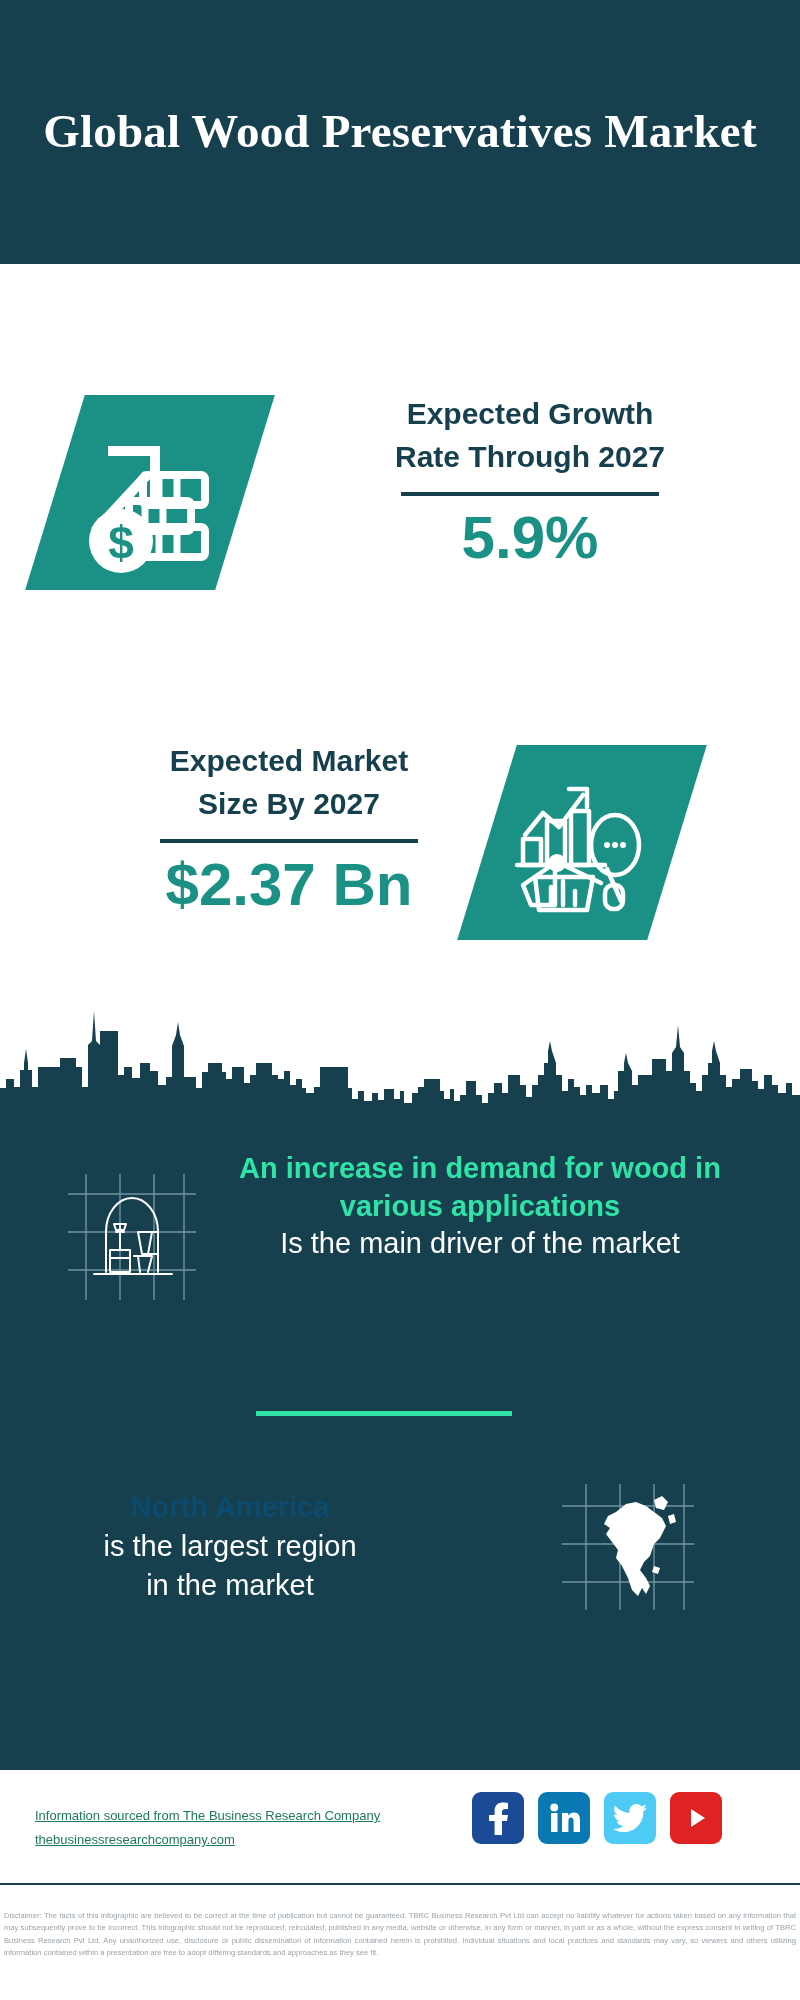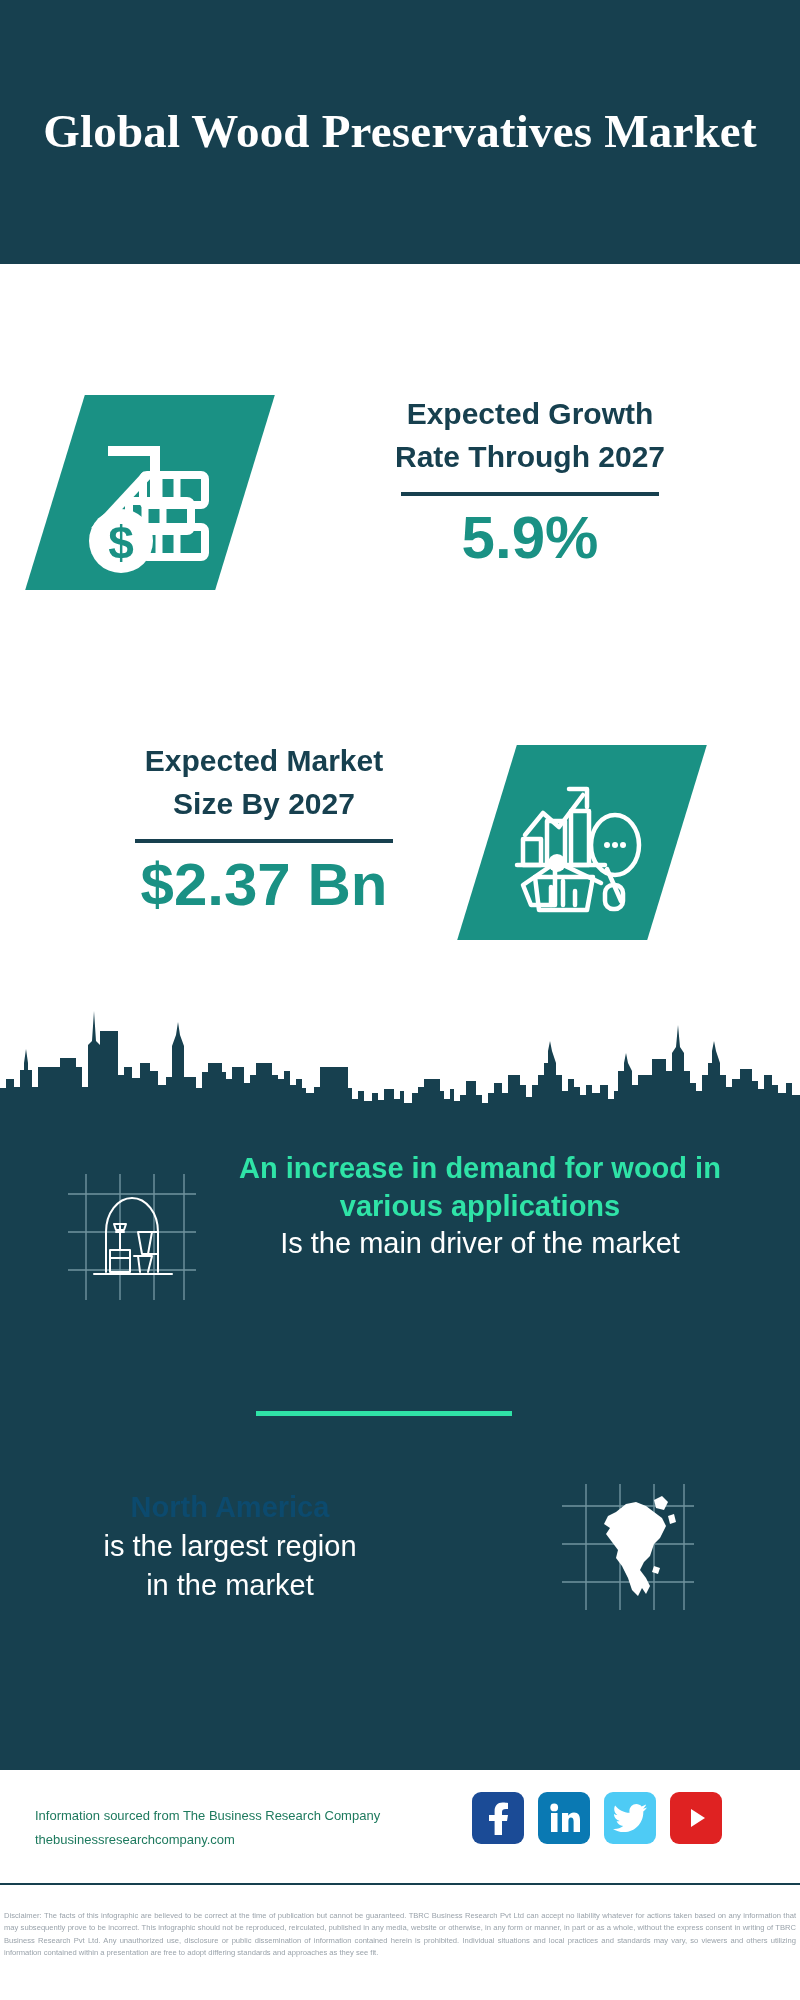--- a/index.html
+++ b/index.html
@@ -52,21 +52,21 @@
   .stat2{
     position:absolute; left:0; top:700px; width:800px; height:300px;
   }
   .par2{
     left:487px; top:45px; width:190px; height:195px;
     transform:skewX(-17deg);
   }
   .par2-inner{ transform:skewX(17deg); width:100%; height:100%; position:relative; }
   .icon-chart{ position:absolute; left:22px; top:20px; }
   .stat2-text{
-    position:absolute; left:34px; top:40px; width:460px; text-align:center;
+    position:absolute; left:59px; top:40px; width:460px; text-align:center;
   }
 
   
   .skyline-wrap{
     position:absolute; left:0; top:975px; width:800px; height:140px; overflow:hidden;
   }
   .darkpanel{
     position:absolute; left:0; top:1110px; width:800px; height:660px;
     background:#17404f;
   }
@@ -102,21 +102,21 @@
   .map-icon{ position:absolute; left:558px; top:20px; }
 
   
   .footer{
     position:absolute; left:0; top:1770px; width:800px; height:115px;
     background:#ffffff;
     border-bottom:2px solid #17404f;
   }
   .source-text{
     position:absolute; left:35px; top:34px; width:420px;
-    color:#1e7a5e; font-size:13px; line-height:1.85;
+    color:#1e7a5e; font-size:13px; line-height:1.85;text-decoration:underline;
   }
   .socials{
     position:absolute; left:472px; top:22px; display:flex; gap:14px;
   }
   .social{
     width:52px; height:52px; border-radius:9px;
     display:flex; align-items:center; justify-content:center;
   }
   .s-fb{ background:#1b4b96; }
   .s-li{ background:#0a79b3; }

